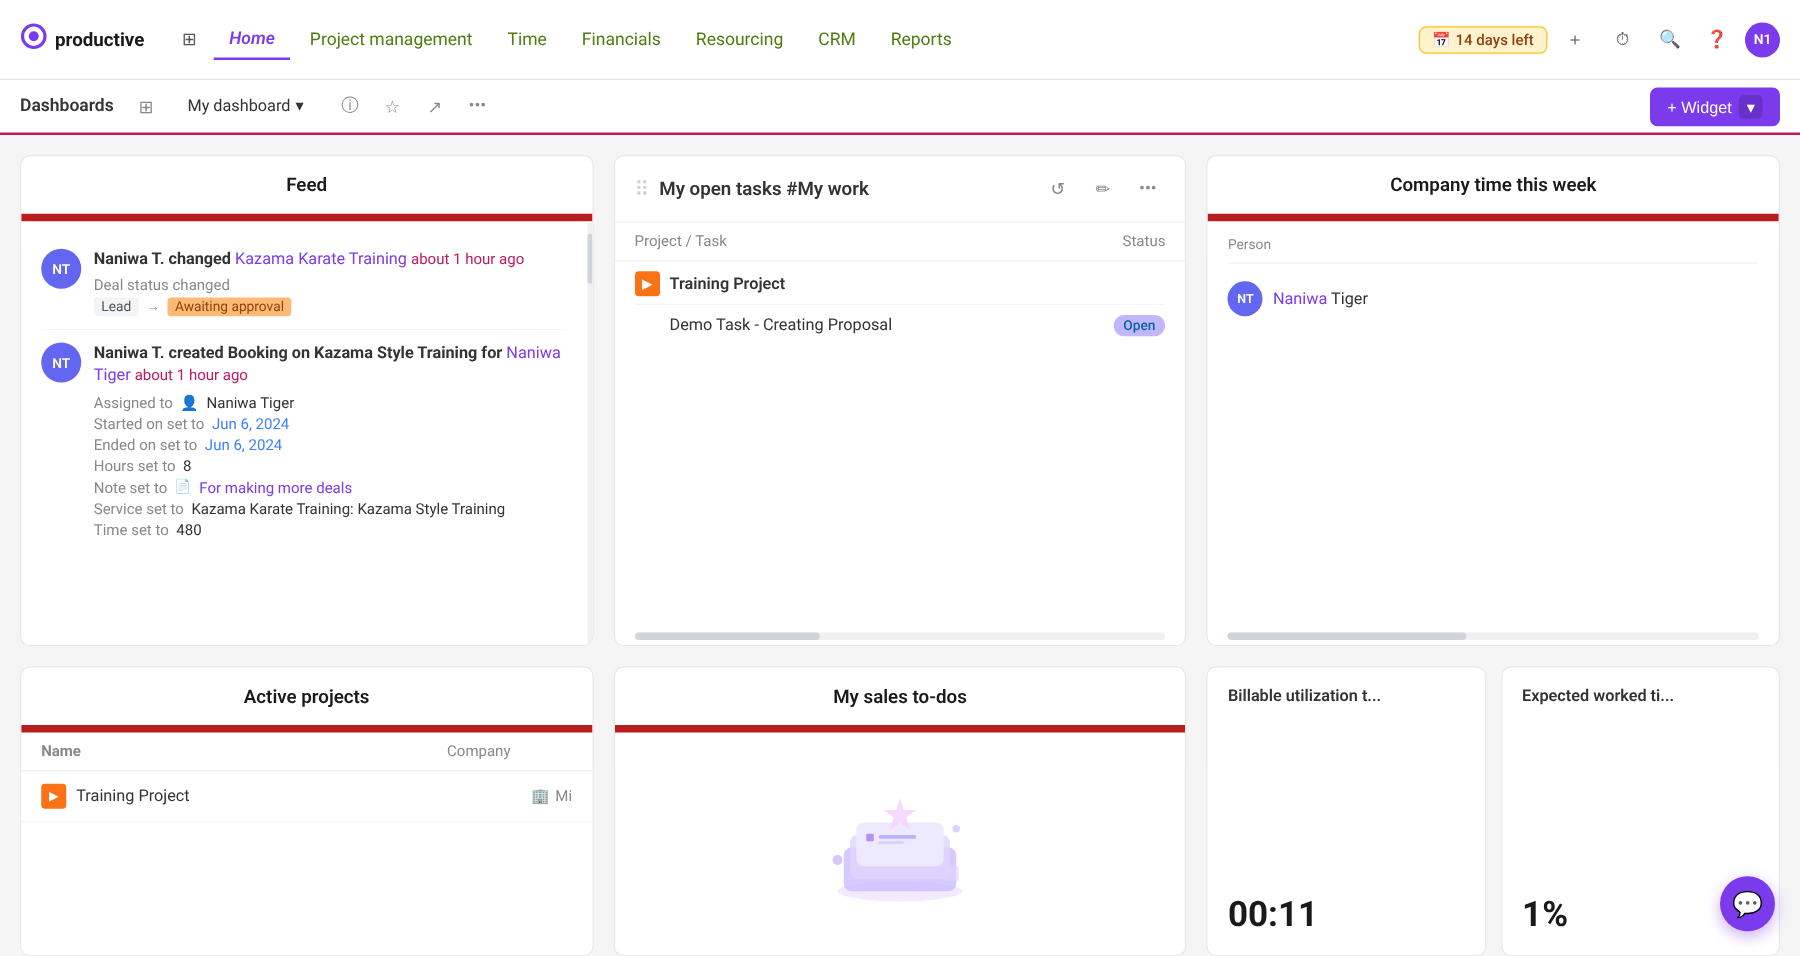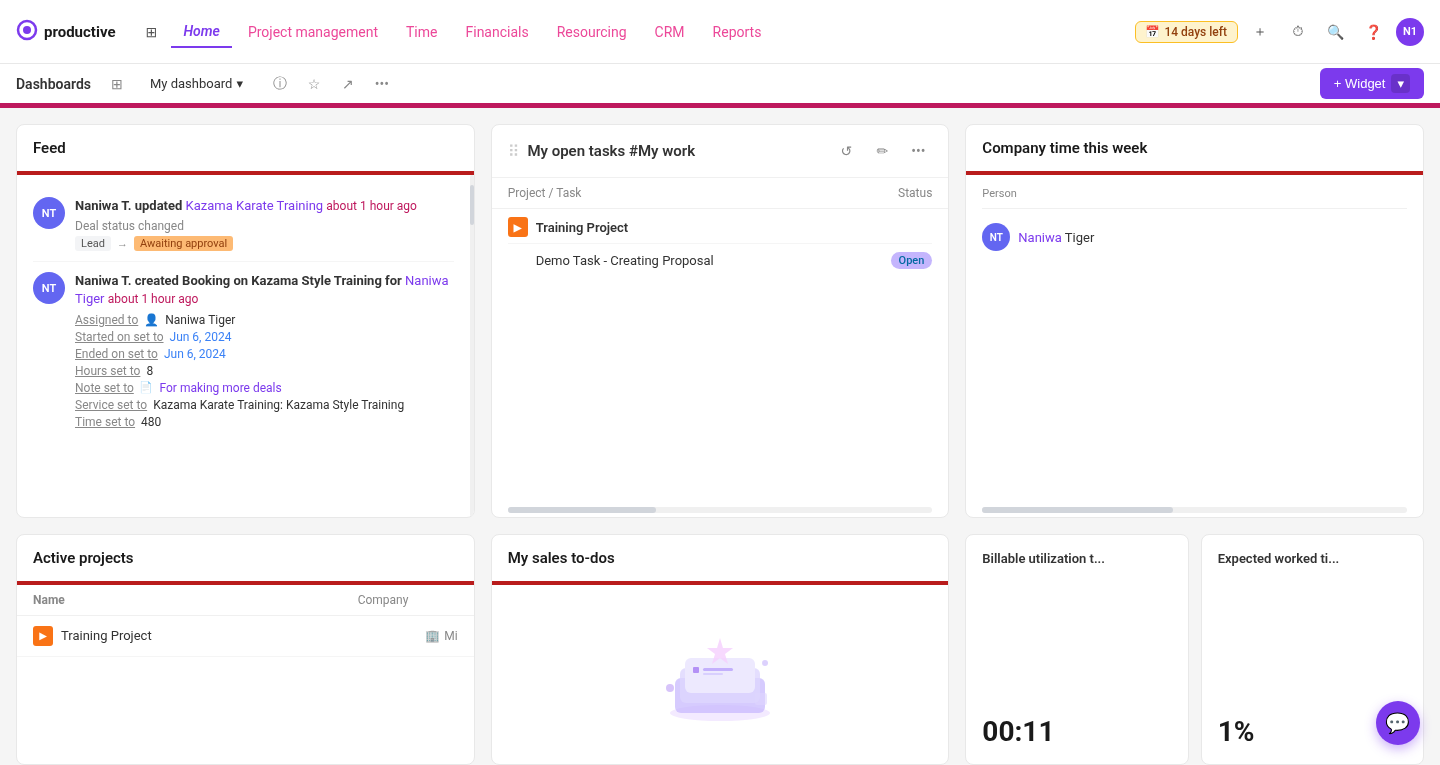--- a/index.html
+++ b/index.html
@@ -7,35 +7,35 @@
 
     
     .top-nav {
       display: flex; align-items: center; background: #fff; border-bottom: 1px solid #e8e8e8;
       padding: 0 16px; height: 64px; gap: 4px;
     }
     .logo { display: flex; align-items: center; gap: 6px; margin-right: 16px; }
     .logo-icon { color: #7c3aed; font-size: 18px; }
     .logo-text { font-weight: 700; font-size: 15px; color: #1a1a1a; }
     .nav-item {
-      padding: 4px 12px; border-radius: 4px; cursor: pointer; color: #ec4899; font-size: 14px;
+      padding: 4px 12px; border-radius: 4px; cursor: pointer; color: #4d7c0f; font-size: 14px;
       text-decoration: none; height: 32px; display: flex; align-items: center;
     }
     .nav-item.active { color: #7c3aed; font-weight: 600; border-bottom: 2px solid #7c3aed; border-radius: 0; font-style: italic; }
     .nav-icon-btn { width: 32px; height: 32px; display: flex; align-items: center; justify-content: center; cursor: pointer; color: #555; border-radius: 4px; }
     .trial-badge {
       background: #fef3cd; border: 1px solid #fbbf24; color: #92400e; padding: 3px 10px;
       border-radius: 6px; font-size: 12px; font-weight: 500; display: flex; align-items: center; gap: 4px;
     }
     .nav-right { margin-left: auto; display: flex; align-items: center; gap: 6px; }
     .avatar-circle { width: 28px; height: 28px; background: #7c3aed; border-radius: 50%; display: flex; align-items: center; justify-content: center; color: #fff; font-size: 11px; font-weight: 600; }
 
     
     .sub-nav {
-      display: flex; align-items: center; background: #fff; border-bottom: 5px solid #be185d;
+      display: flex; align-items: center; background: #fff; border-bottom: 2px solid #be185d;
       padding: 0 16px; height: 44px; gap: 8px;
     }
     .sub-nav-title { font-weight: 600; font-size: 14px; color: #333; }
     .sub-nav-dash-btn {
       display: flex; align-items: center; gap: 4px; padding: 4px 10px; border-radius: 6px;
       cursor: pointer; color: #333; font-size: 13px; border: 1px solid transparent;
     }
     .sub-nav-icons { display: flex; align-items: center; gap: 6px; margin-left: 4px; }
     .sub-nav-icon { width: 28px; height: 28px; display: flex; align-items: center; justify-content: center; cursor: pointer; color: #888; border-radius: 4px; }
     .widget-btn {
@@ -43,37 +43,37 @@
       border-radius: 6px; cursor: pointer; font-size: 13px; font-weight: 500;
       display: flex; align-items: center; gap: 6px;
     }
     .widget-btn-arrow { background: rgba(0,0,0,0.15); padding: 2px 6px; border-radius: 4px; }
 
     
     .main { padding: 16px; display: grid; grid-template-columns: 1fr 1fr 1fr; grid-template-rows: auto auto; gap: 16px; height: calc(765px - 48px - 44px); overflow: hidden; }
 
     
     .card { background: #fff; border-radius: 8px; border: 1px solid #e8e8e8; overflow: hidden; display: flex; flex-direction: column; }
-    .card-header { padding: 14px 16px; font-weight: 600; font-size: 15px; color: #1a1a1a; border-bottom: 4px solid #b91c1c; }
+    .card-header { padding: 14px 16px; font-weight: 600; font-size: 15px; color: #1a1a1a; border-bottom: 6px solid #b91c1c; text-align: center; }
 
     
     .feed-card { grid-column: 1; grid-row: 1; }
     .feed-item { display: flex; gap: 10px; padding: 10px 0; border-bottom: 1px solid #f5f5f5; }
     .feed-item:last-child { border-bottom: none; }
     .feed-avatar { width: 32px; height: 32px; border-radius: 50%; background: #6366f1; color: #fff; display: flex; align-items: center; justify-content: center; font-size: 11px; font-weight: 600; flex-shrink: 0; }
     .feed-body { flex: 1; }
     .feed-title { font-size: 13px; line-height: 1.4; color: #333; }
     .feed-link { color: #7c3aed; text-decoration: none; }
     .feed-time { color: #be185d; font-size: 12px; margin-top: 30px; }
     .feed-meta { margin-top: 4px; font-size: 12px; color: #888; }
     .feed-meta-row { display: flex; align-items: center; gap: 6px; margin-top: 3px; }
     .badge-lead { background: #f3f4f6; color: #555; padding: 1px 6px; border-radius: 3px; font-size: 11px; }
     .badge-approval { background: #fdba74; color: #92400e; padding: 1px 6px; border-radius: 3px; font-size: 11px; }
     .arrow-icon { color: #888; font-size: 11px; }
-    .feed-label { color: #888; font-size: 12px; text-decoration: underline; }
+    .feed-label { color: #888; font-size: 12px; }
     .feed-value { color: #333; font-size: 12px; }
     .feed-value.purple { color: #7c3aed; }
     .feed-value.blue { color: #3b82f6; }
 
     
     .tasks-card { grid-column: 2; grid-row: 1; }
     .tasks-header {
       display: flex; align-items: center; padding: 12px 16px; border-bottom: 1px solid #f0f0f0;
       gap: 8px;
     }
@@ -196,21 +196,21 @@
 
   <div class="card feed-card">
     <div class="card-header">Feed</div>
     <div class="feed-scroll-wrap">
       <div class="feed-scroll-content">
 
         <div class="feed-item">
           <div class="feed-avatar">NT</div>
           <div class="feed-body">
             <div class="feed-title">
-              <strong>Naniwa T. updated</strong>
+              <strong>Naniwa T. changed</strong>
               <a class="feed-link"> Kazama Karate Training</a>
               <span class="feed-time"> about 1 hour ago</span>
             </div>
             <div class="feed-meta">
               <span>Deal status changed</span>
               <div class="feed-meta-row">
                 <span class="badge-lead">Lead</span>
                 <span class="arrow-icon">→</span>
                 <span class="badge-approval">Awaiting approval</span>
               </div>

